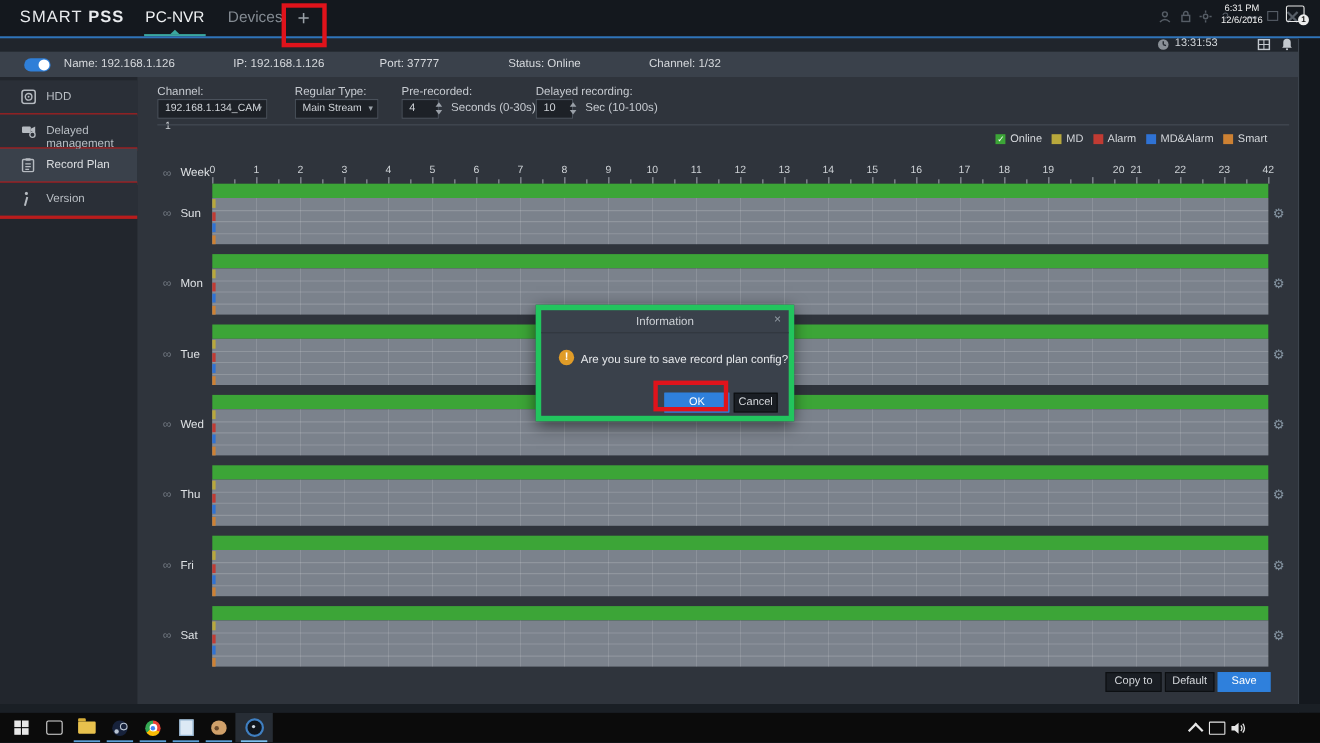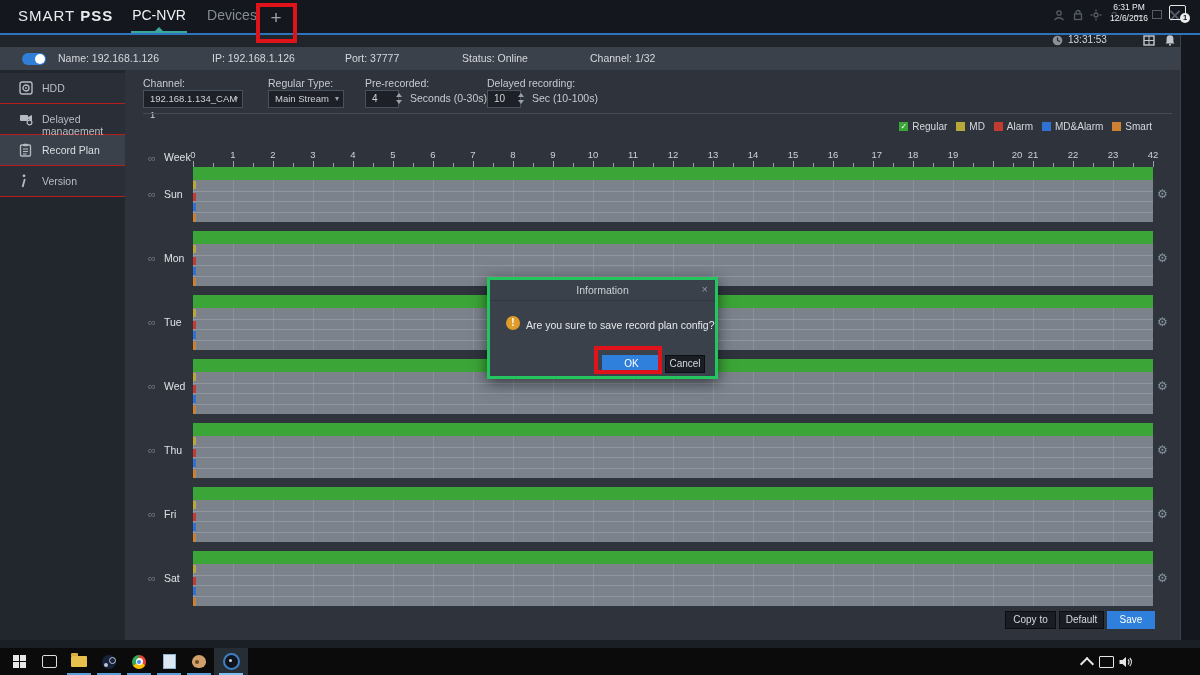--- a/index.html
+++ b/index.html
@@ -27,21 +27,21 @@
   .blueline{left:0;top:33px;width:1200px;height:2px;background:#2e74bb;}
   .clockrow{left:0;top:35px;width:1200px;height:12px;background:#20252c;}
   .clocktime{left:1068px;top:34px;font-size:10px;color:#d3d7db;}
   
   .infobar{left:0;top:47px;width:1200px;height:23px;background:#3a414b;}
   .toggle{left:22px;top:53px;width:24px;height:12px;border-radius:6px;background:#2f7fd8;}
   .toggle .knob{position:absolute;right:1px;top:1px;width:10px;height:10px;border-radius:50%;background:#fff;}
   .info-txt{top:52px;font-size:10.5px;color:#d6d9dd;}
   
   .sidebar{left:0;top:70px;width:125px;height:570px;background:#22262d;}
-  .side-item{position:absolute;left:0;width:125px;height:30px;background:#2a2f37;border-bottom:1px solid #b91c1c;cursor:default;}
+  .side-item{position:absolute;left:0;width:125px;height:30px;background:#2a2f37;border-bottom:3px solid #b91c1c;cursor:default;}
   .side-item.active{background:#3a414b;}
   .side-item .lbl{position:absolute;left:42px;top:9px;font-size:10.5px;color:#b9bec4;}
   .side-item.active .lbl{color:#dcdfe2;}
   .side-item .ico{position:absolute;left:19px;top:8px;width:14px;height:14px;}
   
   .content{left:125px;top:70px;width:1055px;height:570px;background:#2f343c;}
   .rightstrip{left:1180px;top:35px;width:20px;height:613px;background:#14181e;border-left:1px solid #3c434c;}
   .bottomstrip{left:0;top:640px;width:1200px;height:8px;background:#1a1f25;}
   .set-label{top:77px;font-size:10.5px;color:#c6cad0;}
   .dd{top:90px;height:16px;background:#1d2127;border:1px solid #4a515b;color:#cfd3d8;font-size:9.5px;line-height:16px;padding-left:6px;}
@@ -67,21 +67,21 @@
   .track .green{position:absolute;left:0;top:0;width:100%;height:13px;}
   .track .gray{position:absolute;left:0;top:13px;width:100%;height:42px;background:#7b828c;
      background-image:repeating-linear-gradient(90deg,rgba(255,255,255,.12) 0 1px,transparent 1px 40px);}
   .band{position:absolute;left:0;width:100%;height:10px;border-top:1px solid rgba(255,255,255,.16);}
   .band.first{border-top:none;height:11px;}
   .sliver{position:absolute;left:0;top:1px;width:3px;height:8px;}
   
   .btn{height:16px;font-size:10px;line-height:16px;text-align:center;color:#d6d9dd;background:#1a1e24;border:1px solid #0c0e11;cursor:default;}
   .btn.primary{background:#2f80dc;color:#fff;border:1px solid #2f80dc;}
   
-  .modal{left:487px;top:277px;width:225px;height:96px;background:#3a414b;border:3px solid #22c55e;box-shadow:0 4px 14px rgba(0,0,0,.55);}
+  .modal{left:487px;top:277px;width:225px;height:96px;background:#3a414b;border:5px solid #22c55e;box-shadow:0 4px 14px rgba(0,0,0,.55);}
   .modal-title{position:absolute;left:0;top:0;width:100%;height:20px;text-align:center;font-size:10.5px;line-height:20px;color:#ccd0d5;border-bottom:1px solid #31373f;}
   .modal-close{position:absolute;right:7px;top:3px;font-size:11px;color:#9099a2;}
   .warn-ico{position:absolute;left:16px;top:36px;width:14px;height:14px;border-radius:50%;background:#e09c28;color:#fff;font-size:10px;font-weight:bold;text-align:center;line-height:14px;}
   .modal-msg{position:absolute;left:36px;top:39px;font-size:10.5px;color:#e6e8eb;}
   
   .anno{border:4px solid #e0131b;background:transparent;}
   
   .taskbar{left:0;top:648px;width:1200px;height:27px;background:#0b0b0b;}
   .tb-slot{position:absolute;top:0;width:30px;height:27px;display:flex;align-items:center;justify-content:center;}
   .tb-underline{position:absolute;bottom:0;left:3px;width:24px;height:2px;background:#5c9fd6;}
@@ -255,21 +255,21 @@
       <span class="up"></span>
       <span class="dn"></span>
     </div>
   <div class="abs hint" style="left:532px;">Sec (10-100s)</div>
 
   <div class="abs divider"></div>
 
   <div class="abs legend" id="legend" style="right:48px;">
       <div class="leg-item">
         <div class="leg-check" style="background: rgb(60, 165, 55);">✓</div>
-        <div>Regular</div>
+        <div>Online</div>
       </div>
       <div class="leg-item">
         <div class="leg-sq" style="background: rgb(184, 168, 60);"></div>
         <div>MD</div>
       </div>
       <div class="leg-item">
         <div class="leg-sq" style="background: rgb(193, 59, 51);"></div>
         <div>Alarm</div>
       </div>
       <div class="leg-item">

